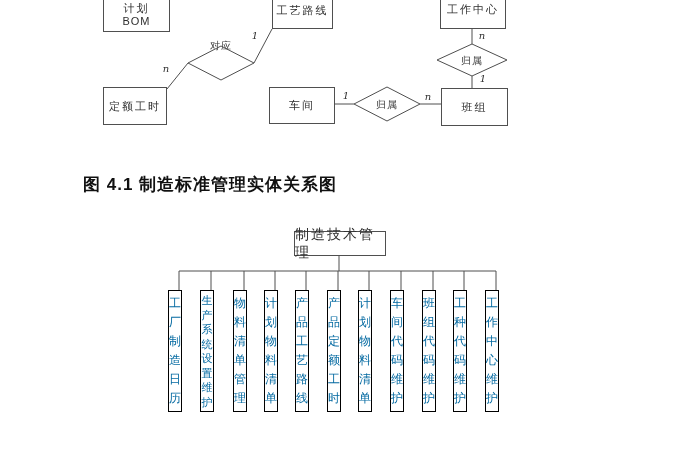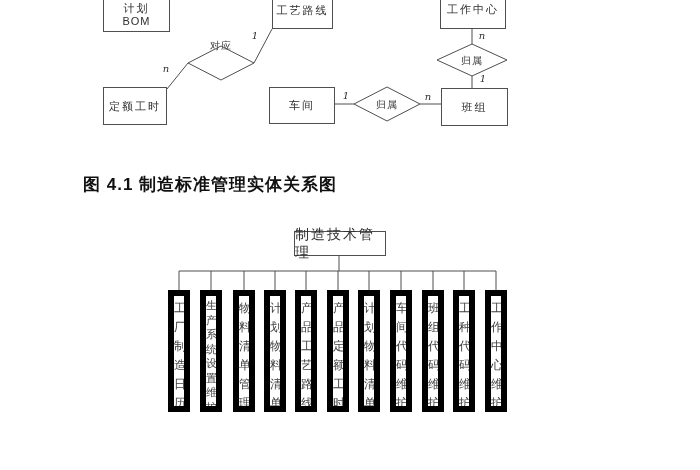--- a/index.html
+++ b/index.html
@@ -28,23 +28,23 @@
     position:absolute;left:83px;top:173px;font-size:17px;font-weight:bold;
     color:#111111;letter-spacing:1px;white-space:nowrap;
   }
   .root-box{
     position:absolute;left:294px;top:231px;width:92px;height:25px;
     border:1px solid #4f4f4f;background:#ffffff;box-sizing:border-box;
     display:flex;align-items:center;justify-content:center;
     font-size:14px;letter-spacing:2px;color:#2e2e2e;
   }
   .vbox{
-    position:absolute;top:290px;width:22px;height:122px;
-    border:6px solid #000000;background:#ffffff;box-sizing:border-box;
-    font-size:12px;line-height:19px;text-align:center;color:#404040;
+    position:absolute;top:290px;width:14px;height:122px;
+    border:1px solid #000000;background:#ffffff;box-sizing:border-box;
+    font-size:12px;line-height:19px;text-align:center;color:#0369a1;
     word-break:break-all;line-break:anywhere;padding-top:3px;overflow:hidden;
   }
   .vbox.tall-text{font-size:11px;line-height:14.5px;padding-top:2px;}
 </style>
 </head>
 <body>
 
 <div id="page">
 
   <svg class="overlay" viewBox="0 0 700 470">

